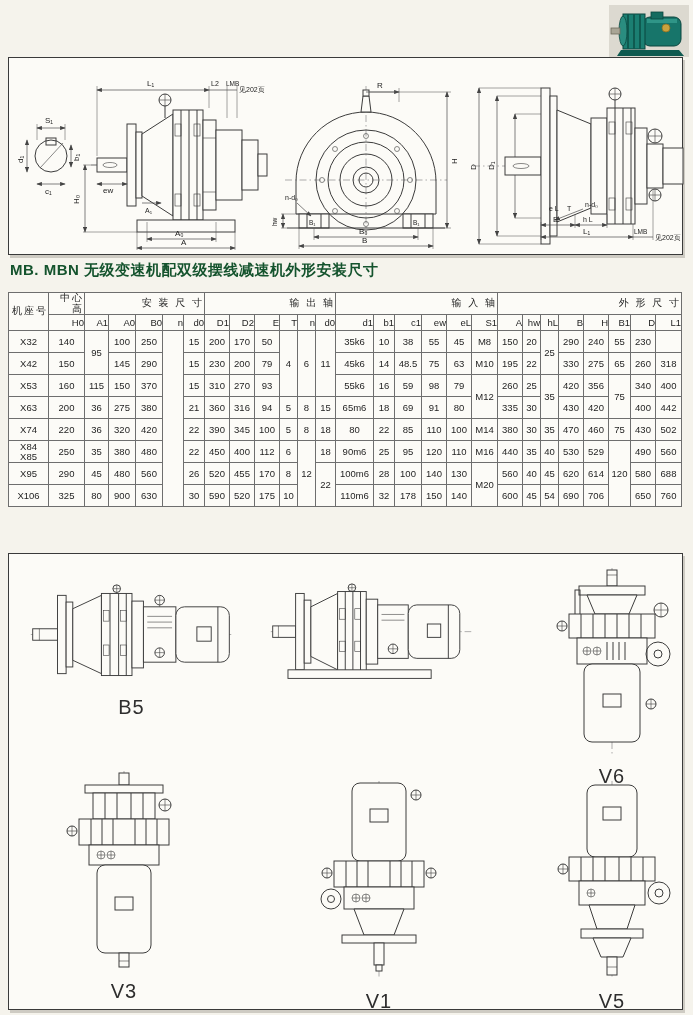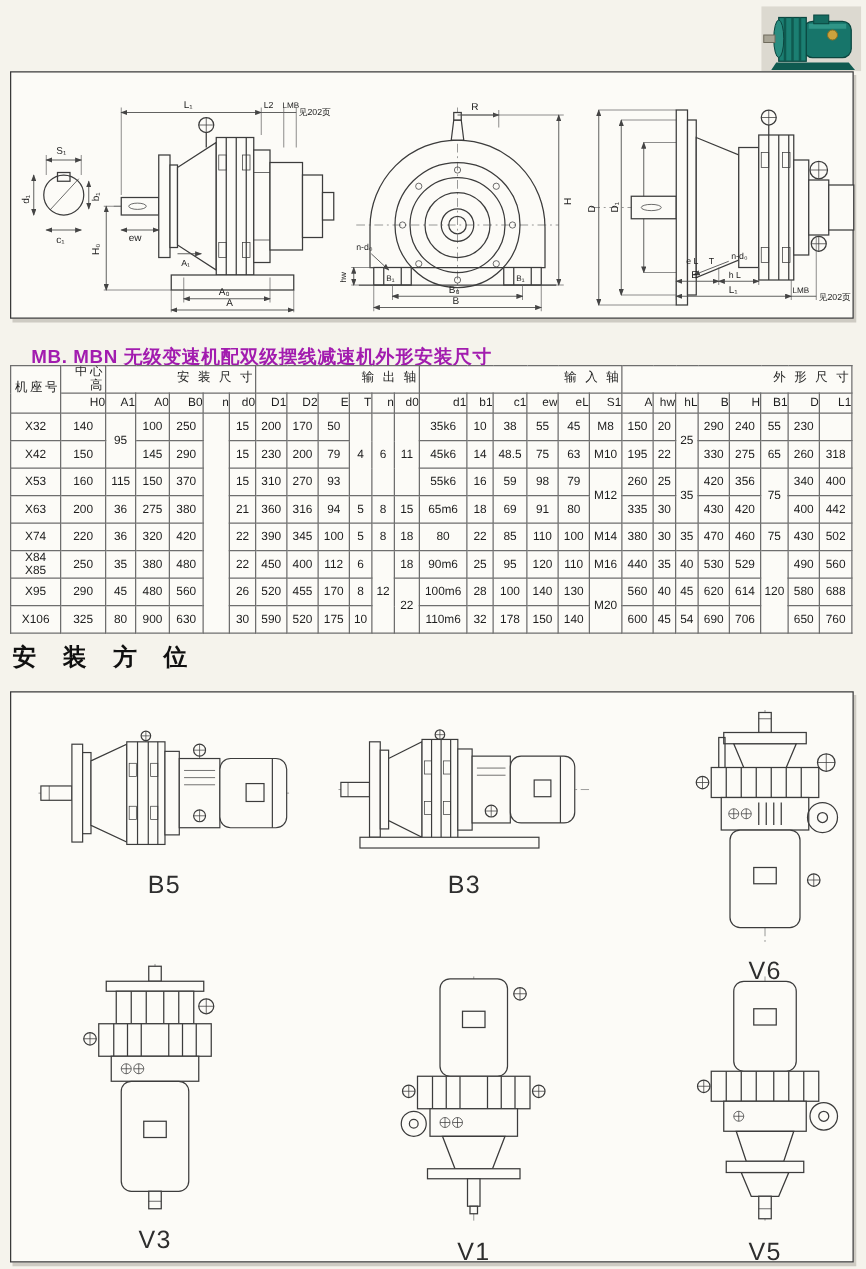--- a/index.html
+++ b/index.html
@@ -1,21 +1,21 @@
 <!DOCTYPE html>
 <html><head>
 <meta charset="utf-8">
 <style>
   html,body{margin:0;padding:0;}
   body{width:693px;height:1015px;background:#f5f3ec;font-family:"Liberation Sans",sans-serif;position:relative;overflow:hidden;}
   .page{position:absolute;inset:0;}
   .box{position:absolute;background:#fcfbf7;border:1px solid #3a3a3a;box-shadow:2px 3px 0 rgba(90,85,70,.25);}
   .box1{left:8px;top:57px;width:673px;height:196px;}
   .box2{left:8px;top:553px;width:673px;height:455px;}
-  .title{position:absolute;left:10px;top:261px;margin:15px;font-size:15px;font-weight:bold;color:#a21caf;letter-spacing:.5px;}
+  .title{position:absolute;left:10px;top:261px;margin:0;font-size:15px;font-weight:bold;color:#14532d;letter-spacing:.5px;}
   .sec2{position:absolute;left:10px;top:513px;margin:0;font-size:19px;font-weight:bold;color:#101010;letter-spacing:8px;}
   .table-wrap{position:absolute;left:8px;top:292px;width:679px;}
   table{border-collapse:collapse;table-layout:fixed;font-size:9.5px;color:#1e1e1e;background:#fcfbf7;}
   th,td{border:1px solid #6e6e6e;text-align:center;vertical-align:middle;padding:0;font-weight:normal;height:21px;line-height:1.05;overflow:hidden;}
   thead th{height:15px;text-align:right;}
   thead th.grp{font-size:10px;letter-spacing:2px;}
   .photo{position:absolute;left:609px;top:5px;width:80px;height:52px;}
   .drw{position:absolute;}
   svg text{font-family:"Liberation Sans",sans-serif;fill:#222;}
   .dim{font-size:8px;}
@@ -531,21 +531,20 @@
             <td>54</td>
             <td>690</td>
             <td>706</td>
             <td>650</td>
             <td>760</td>
           </tr>
         </tbody>
       </table>
   </div>
 
-  <h2 class="sec2">安 装 方 位</h2>
 
   <div class="box box2">
 
     <div class="orient" style="left:15px;top:28px;width:215px">
       <svg width="215" height="105" viewBox="0 0 215 110">
         <line class="cl" x1="2" y1="55" x2="213" y2="55"></line>
         <rect class="fill" x="4" y="49" width="26" height="12"></rect>
           <line class="tn" x1="11" y1="49" x2="11" y2="61"></line>
         <rect class="fill" x="30" y="14" width="9" height="82"></rect>
           <rect class="fill" x="39" y="21" width="7" height="68"></rect>
@@ -603,21 +602,20 @@
         <line class="tn" x1="118" y1="34" x2="142" y2="34"></line>
           <line class="tn" x1="118" y1="40" x2="142" y2="40"></line>
         <circle class="ln" cx="130" cy="70" r="5"></circle>
           <line class="tn" x1="125" y1="70" x2="135" y2="70"></line>
           <line class="tn" x1="130" y1="65" x2="130" y2="75"></line>
         <rect class="fill" x="146" y="24" width="54" height="56" rx="9"></rect>
         <line class="ln" x1="188" y1="24" x2="188" y2="80"></line>
         <rect class="ln" x="166" y="44" width="14" height="14"></rect>
         <rect class="fill" x="20" y="92" width="150" height="9"></rect>
       </svg>
-      <div class="lbl">B3</div>
     </div>
 
     <div class="orient" style="left:528px;top:12px;width:150px">
       <svg width="150" height="190" viewBox="0 0 150 190">
         <line class="cl" x1="75" y1="2" x2="75" y2="188"></line>
         <rect class="fill" x="70" y="4" width="10" height="16"></rect>
           <line class="tn" x1="70" y1="9" x2="80" y2="9"></line>
         <rect class="fill" x="42" y="20" width="66" height="9"></rect>
         <polygon class="fill" points="50,29 100,29 92,48 58,48"></polygon>
         <rect class="ln" x="38" y="24" width="5" height="34"></rect>

